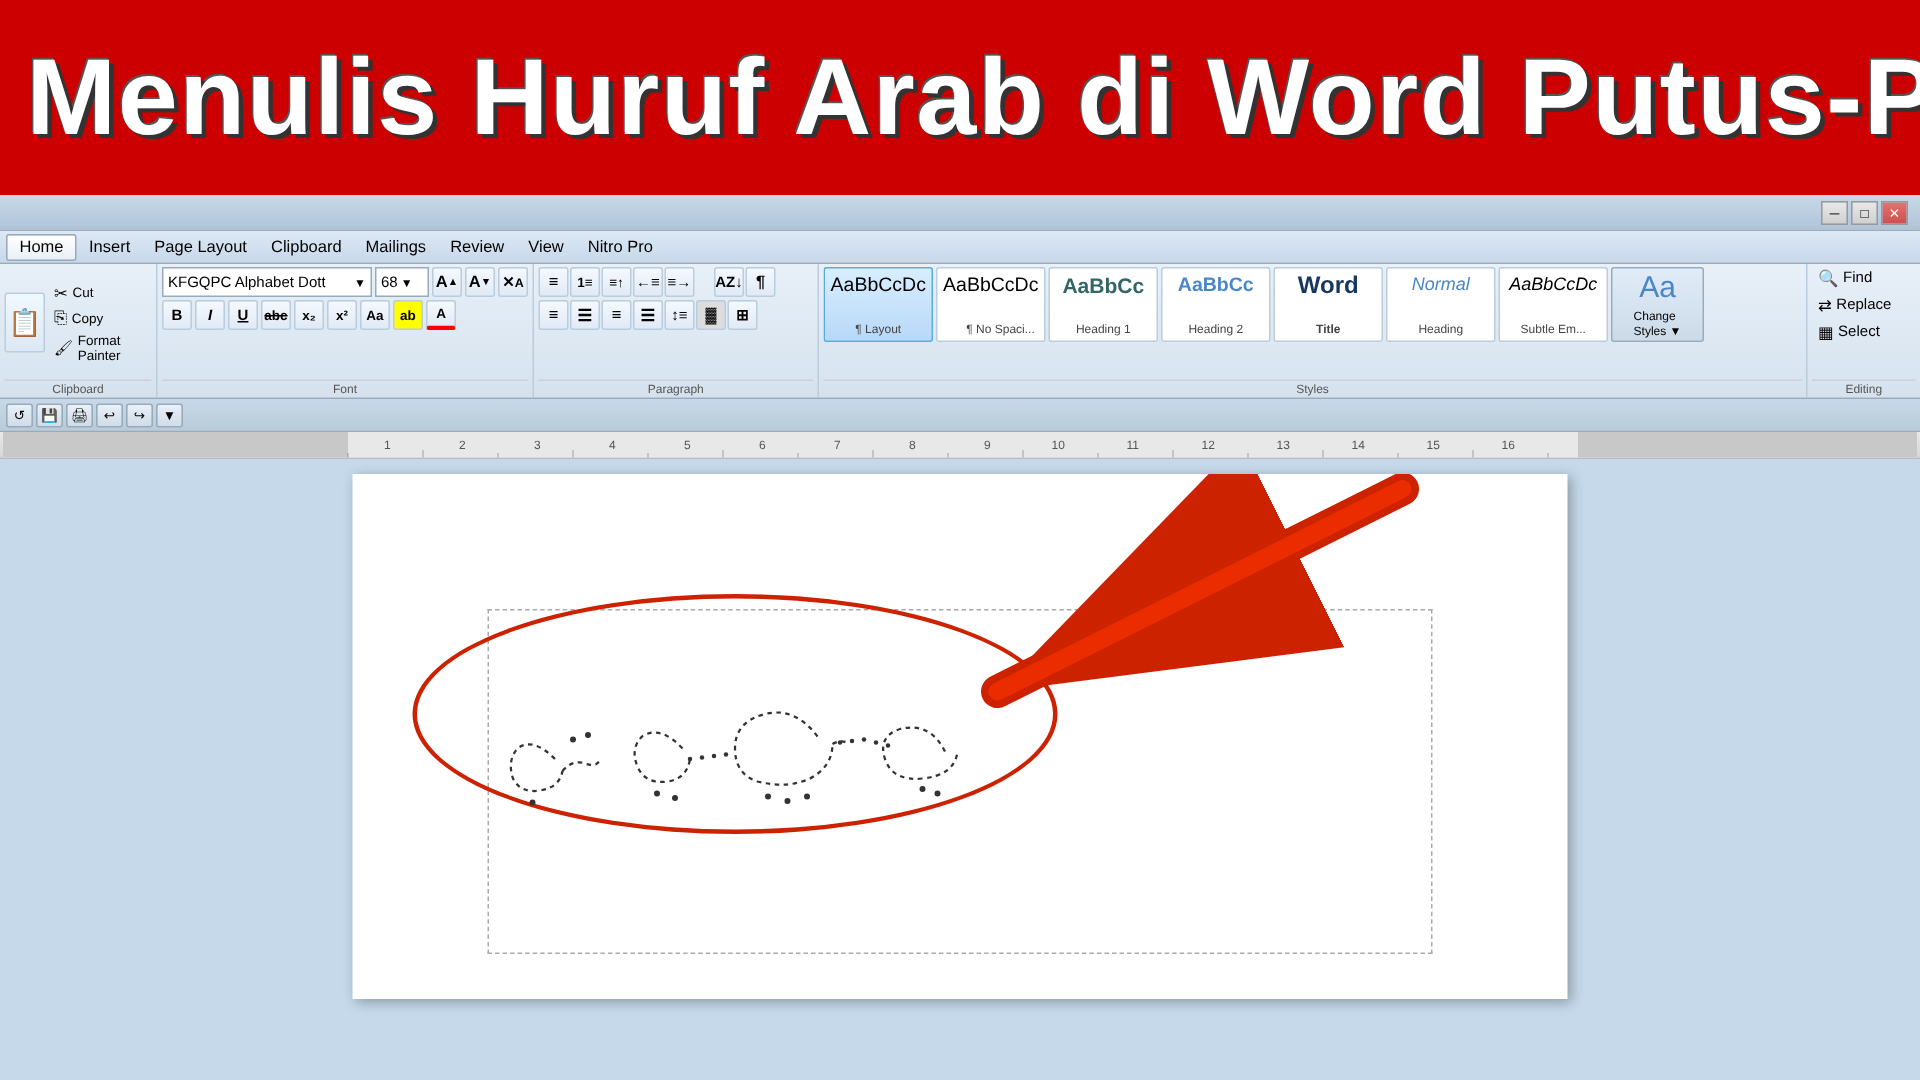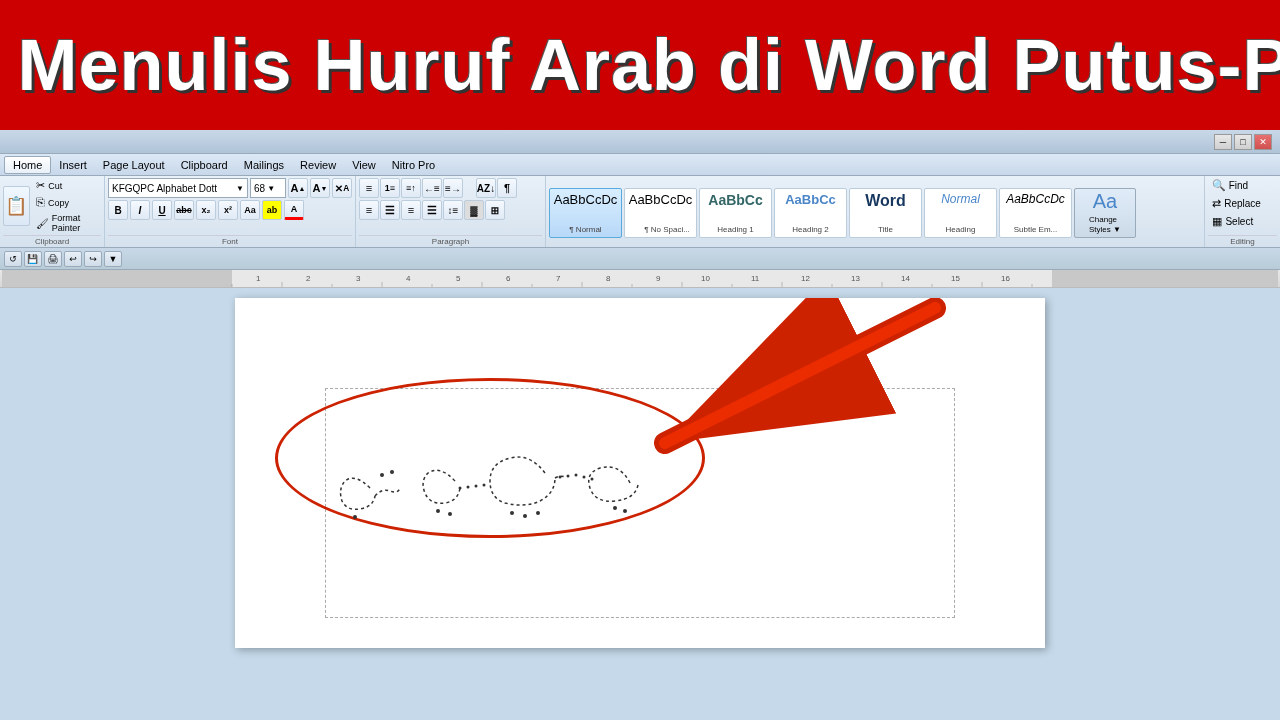--- a/index.html
+++ b/index.html
@@ -414,58 +414,59 @@
           </div>
         </div>
         <div class="rg-title">Paragraph</div>
       </div>
 
       <div class="rg" style="flex:1;gap:24px;">
         <div class="rg-body" style="gap:2px;flex-wrap:nowrap;overflow:hidden;">
 
           <div class="style-item normal-selected">
             <div style="font-size:13px;font-weight:normal;">AaBbCcDc</div>
-            <div style="font-size:8px;color:#444;">¶ Normal</div>
+            <div style="font-size:8px;color:#444;">¶ Layout</div>
           </div>
 
           <div class="style-item">
             <div style="font-size:13px;">AaBbCcDc</div>
             <div style="font-size:8px;color:#444;margin-left:13px;">¶ No Spaci...</div>
           </div>
 
           <div class="style-item">
             <div style="font-size:14px;color:#366;font-weight:bold;">AaBbCc</div>
             <div style="font-size:8px;color:#444;">Heading 1</div>
           </div>
 
           <div class="style-item">
             <div style="font-size:13px;color:#4a86c8;font-weight:bold;">AaBbCc</div>
             <div style="font-size:8px;color:#444;">Heading 2</div>
           </div>
 
           <div class="style-item">
             <div style="font-size:16px;color:#17375E;font-weight:bold;">Word</div>
-            <div style="font-size:8px;color:#444;">Title</div>
+            <div style="font-size:8px;color:#444;font-weight:bold;">Title</div>
           </div>
 
           <div class="style-item">
             <div style="font-size:12px;color:#4a86c8;font-style:italic;">Normal</div>
             <div style="font-size:8px;color:#444;">Heading</div>
           </div>
 
           <div class="style-item">
             <div style="font-size:12px;font-style:italic;">AaBbCcDc</div>
             <div style="font-size:8px;color:#444;">Subtle Em...</div>
           </div>
 
           <div class="change-styles-btn">
             <div style="font-size:20px;color:#4a86c8;">Aa</div>
             <div style="font-size:8px;text-align:left;line-height:1.2;">Change<br>Styles ▼</div>
           </div>
         </div>
+        <div class="rg-title">Styles</div>
       </div>
 
       <div class="rg" style="min-width:75px;border-right:none;">
         <div class="rg-body" style="flex-direction:column;gap:3px;align-items:flex-start;">
           <div class="editing-item">
             <span style="font-size:11px;">🔍</span>
             <span>Find</span>
           </div>
           <div class="editing-item">
             <span style="font-size:11px;">⇄</span>

